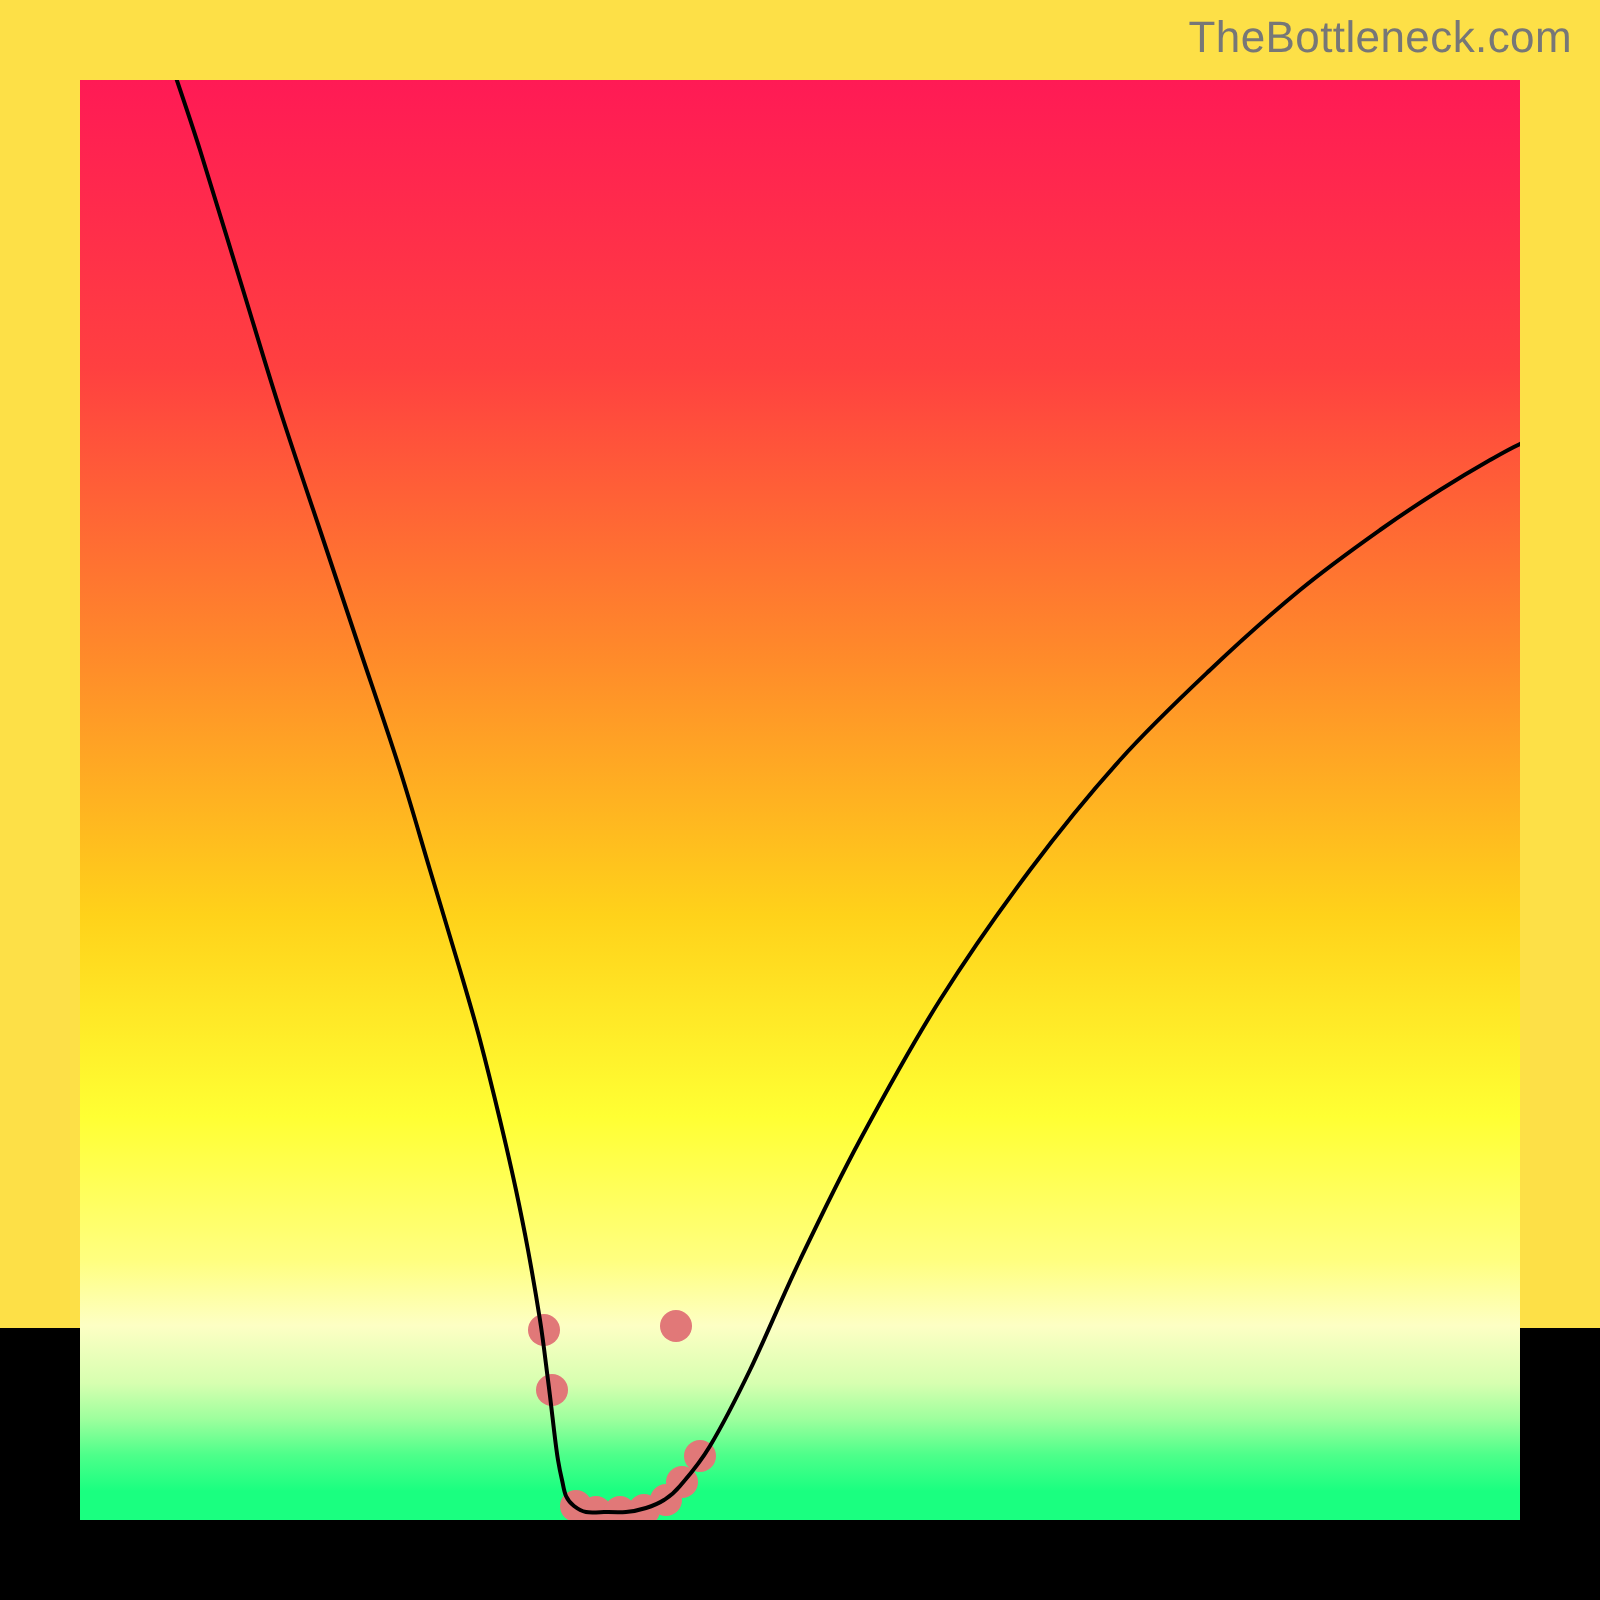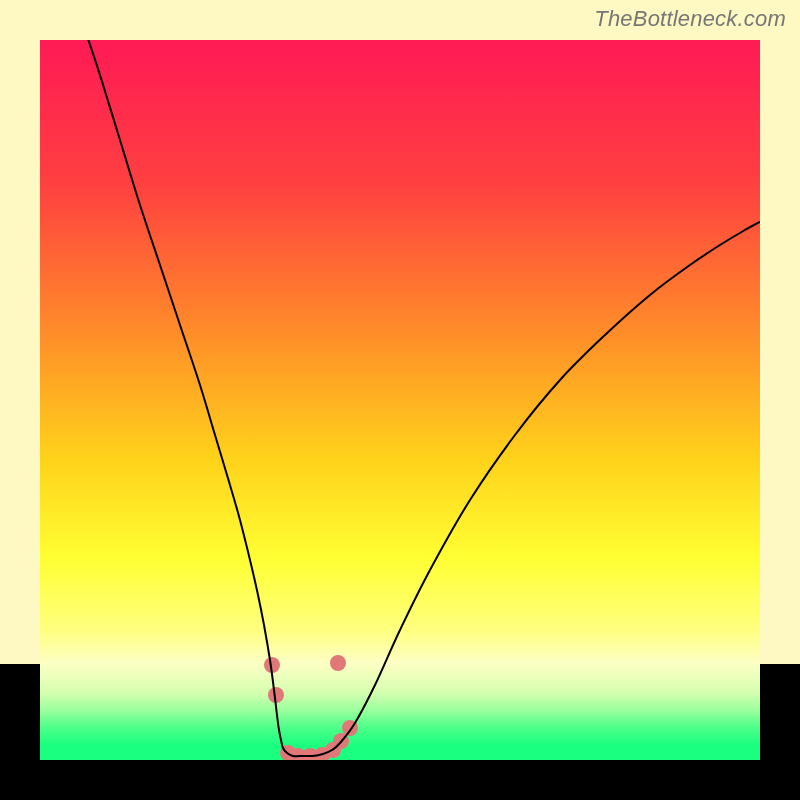--- a/index.html
+++ b/index.html
@@ -7,22 +7,21 @@
     padding: 0;
     width: 800px;
     height: 800px;
     background: #000;
     overflow: hidden;
   }
   .frame {
     position: relative;
     width: 800px;
     height: 664px;
-    background: #fef9c3;
-    font-style: italic;
+    background: #fde047;
   }
   .plot-area {
     position: absolute;
     left: 40px;
     top: 40px;
     width: 720px;
     height: 720px;
     overflow: hidden;
   }
   .gradient {

